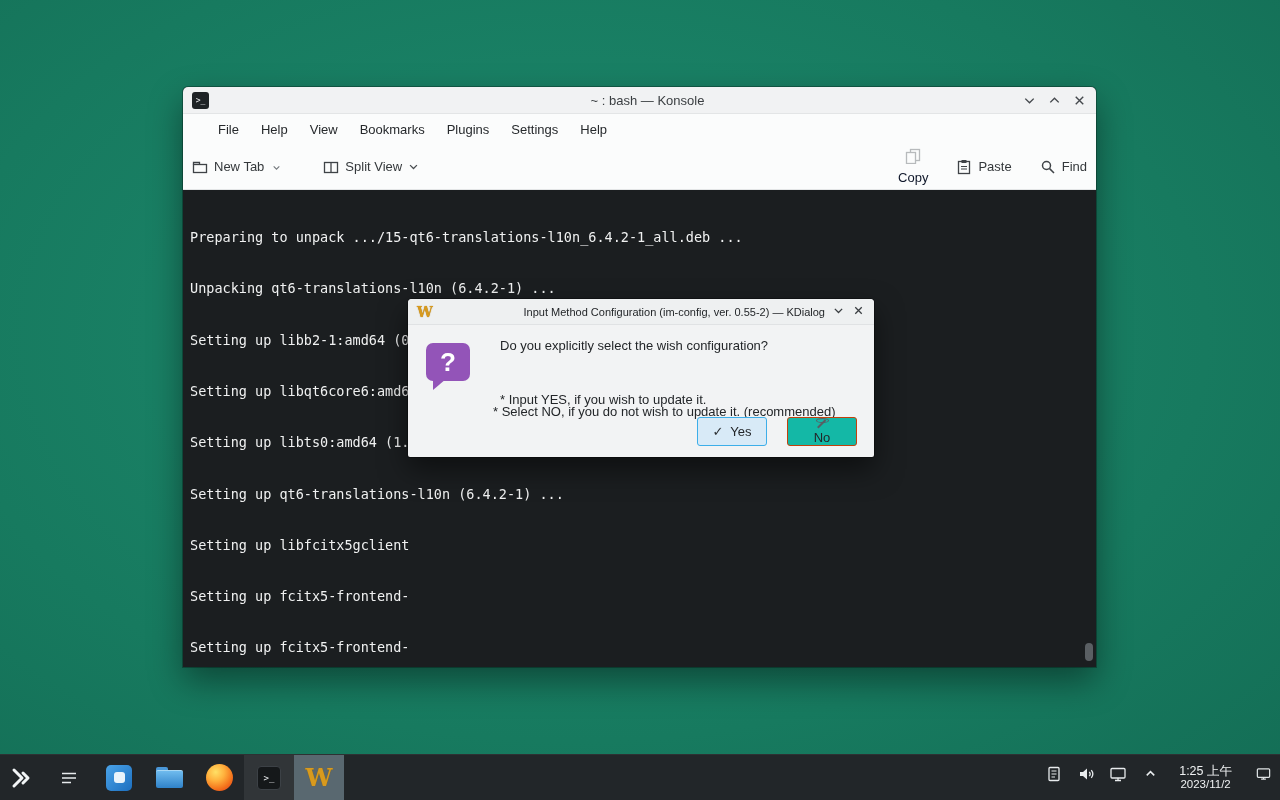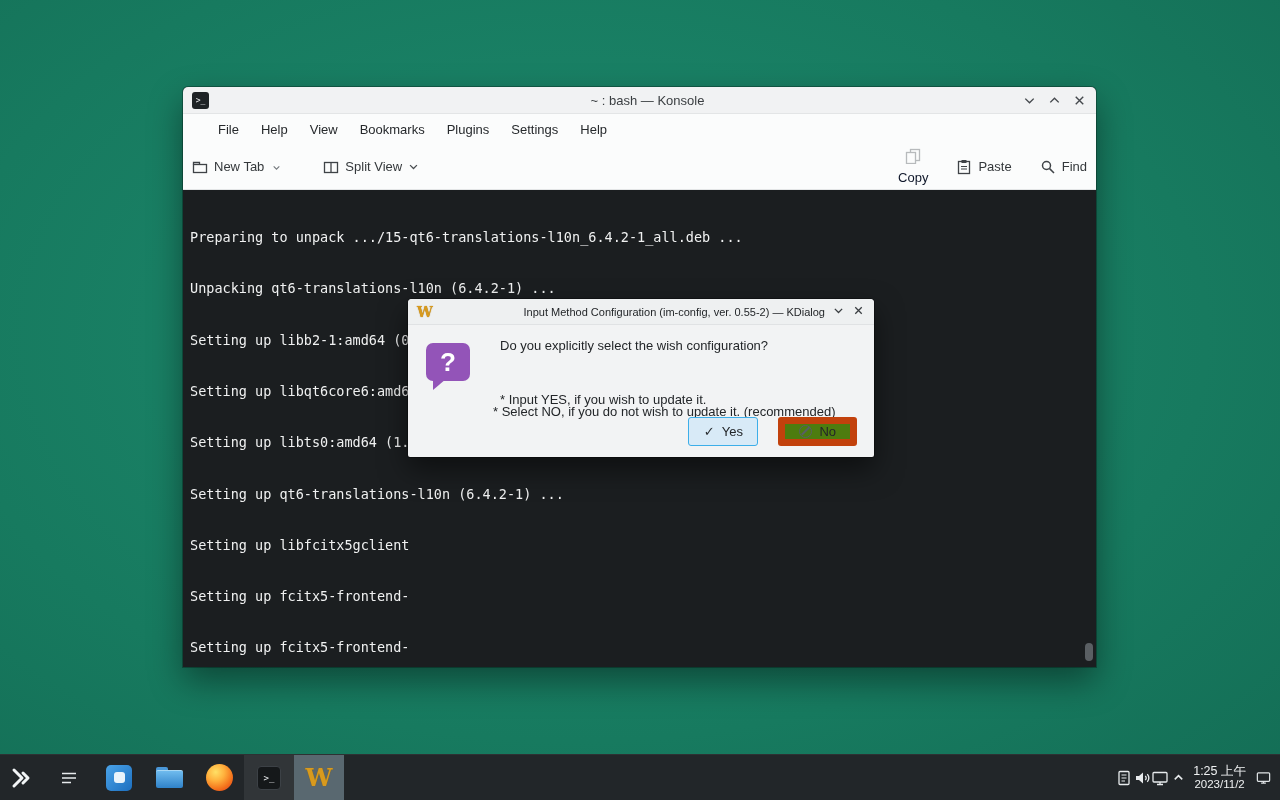--- a/index.html
+++ b/index.html
@@ -63,21 +63,21 @@
   .q-tail { position:absolute; left:7px; top:36px; width:0; height:0;
     border-top:11px solid #9354b8; border-right:13px solid transparent; }
   .dlg-question { position:absolute; left:92px; top:13px; font-size:13px; color:#232629; }
   .dlg-line1 { position:absolute; left:85px; top:49px; font-size:13px; color:#232629;margin-top:30px; }
   .dlg-line2 { position:absolute; left:92px; top:67px; font-size:13px; color:#232629; }
   .dlg-buttons { position:absolute; right:17px; bottom:11px; display:flex; gap:20px; }
   .dlg-btn { height:29px; min-width:70px; padding:0 14px; border-radius:3px;
     display:flex; align-items:center; justify-content:center; gap:7px;
     font-size:13px; color:#232629; }
   .btn-yes { background:#d8eaf7; border:1px solid #3daee9; }
-  .btn-no  { background:#4d7c0f; border:7px solid #c2410c; }
+  .btn-no  { background:#14b8a6; border:1px solid #c2410c;flex-direction:column; }
   .check-glyph { font-size:13px; color:#2c3033; }
   .no-sign { width:13px; height:13px; border:1.5px solid #585f64; border-radius:50%; position:relative; }
   .no-sign::after { content:""; position:absolute; left:-0.5px; top:4.2px; width:11px; height:1.5px;
     background:#585f64; transform:rotate(-45deg); }
 
   
   .taskbar { position:absolute; left:0; right:0; bottom:0; height:46px;
     background:#222629; display:flex; align-items:center; z-index:50;
     border-top:1px solid rgba(255,255,255,.05); }
   .task-tile { width:50px; height:46px; display:flex; align-items:center; justify-content:center; }
@@ -99,21 +99,21 @@
 
   .firefox { width:27px; height:27px; border-radius:50%;
     background:radial-gradient(circle at 36% 30%, #ffe066 0%, #ffb13d 34%, #f4731c 66%, #e2401b 92%); }
 
   .konsole-task { width:24px; height:24px; border-radius:4px; background:#15181a;
     border:1px solid #3c4146; color:#e8eaec; font-family:"DejaVu Sans Mono",monospace;
     font-size:9px; display:flex; align-items:center; justify-content:center; }
 
   .wine-task { font-size:24px; line-height:24px; }
 
-  .tray { margin-left:auto; display:flex; align-items:center; padding-right:8px; }
+  .tray { margin-left:auto; display:flex; align-items:flex-start; gap:14px; padding-right:8px; }
   .tray-icon { width:18px; height:18px; display:flex; align-items:center; justify-content:center; }
   .clock { text-align:center; color:#eff1f2; line-height:13px; padding:0 6px; }
   .clock-time { font-size:12.5px; }
   .clock-date { font-size:11.5px; }
   .show-desktop { width:18px; height:18px; display:flex; align-items:center; justify-content:center; margin-left:2px; }
 </style>
 </head>
 <body>
 
 <div class="desktop">

